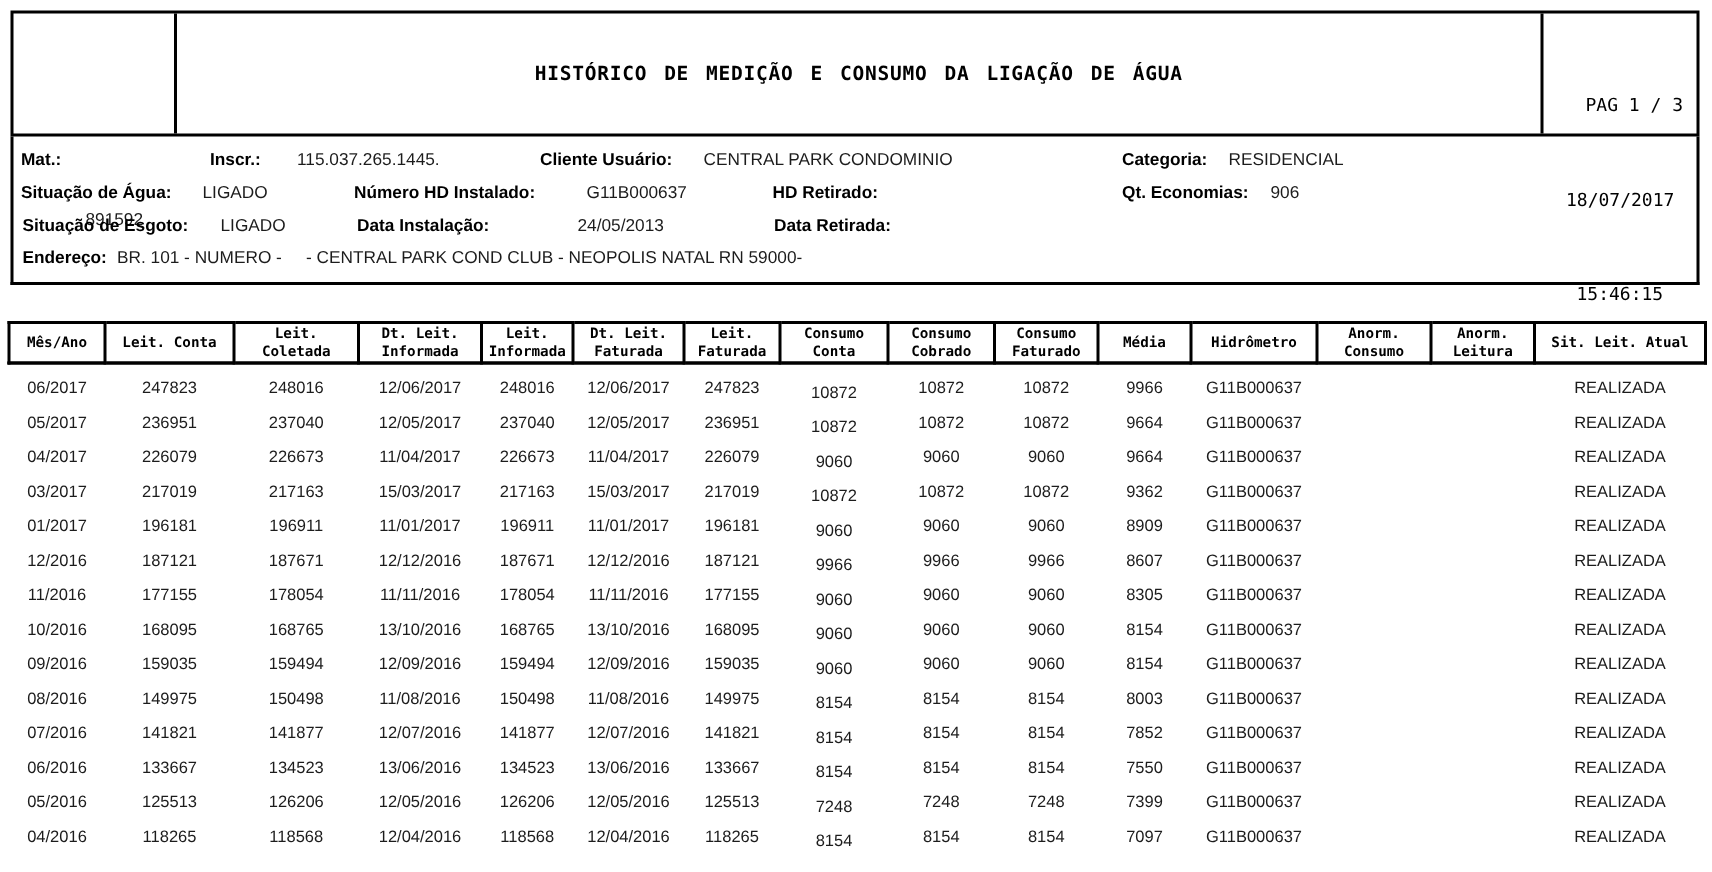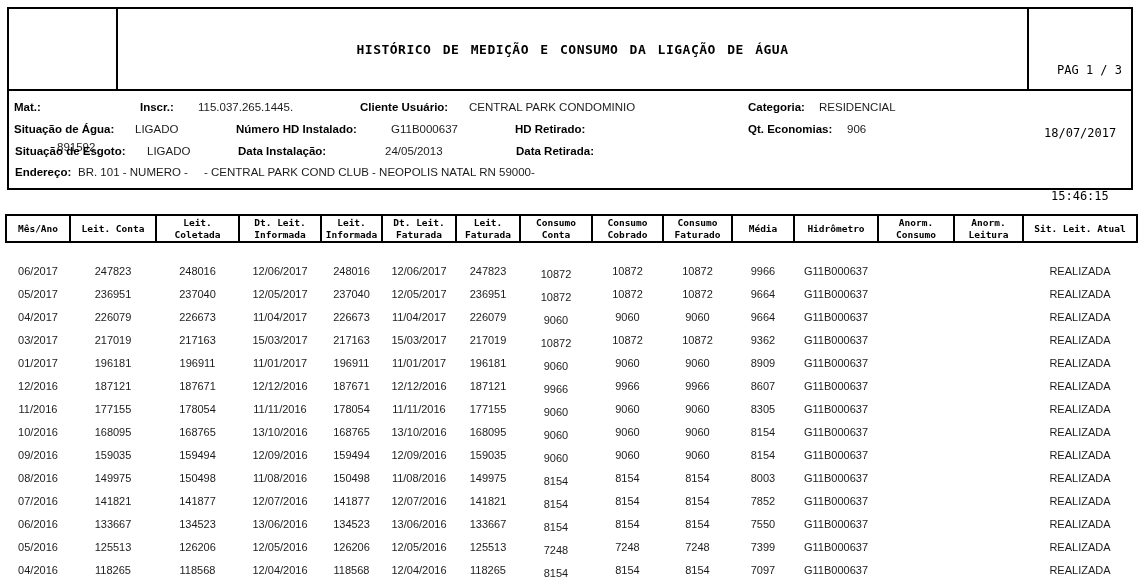--- a/index.html
+++ b/index.html
@@ -44,21 +44,21 @@
   
   .table-area { position:absolute; left:5px; top:214px; width:1132px; }
   table.history { border-collapse:collapse; table-layout:fixed; width:1131px; }
   table.history th { border:2px solid #000; font-family:"DejaVu Sans Mono", monospace;
                      font-weight:bold; font-size:9.5px; line-height:11.5px;
                      text-align:center; vertical-align:middle; padding:1px 0;
                      height:21px; white-space:pre-line; overflow:hidden; }
   table.history td { border:none; font-size:11px; color:#1c1c1c; text-align:center;
                      vertical-align:middle; height:23px; padding:0; overflow:hidden;
                      white-space:nowrap; }
-  table.history tbody tr:first-child td { padding-top:16px; }
+  table.history tbody tr:first-child td { padding-top:4px; }
   table.history tbody td:nth-child(8) { position:relative; top:3px; }
 </style>
 </head>
 <body>
 
 <div class="page">
 
   <div class="top-band">
     <div class="logo-cell"></div>
     <div class="title-cell">

